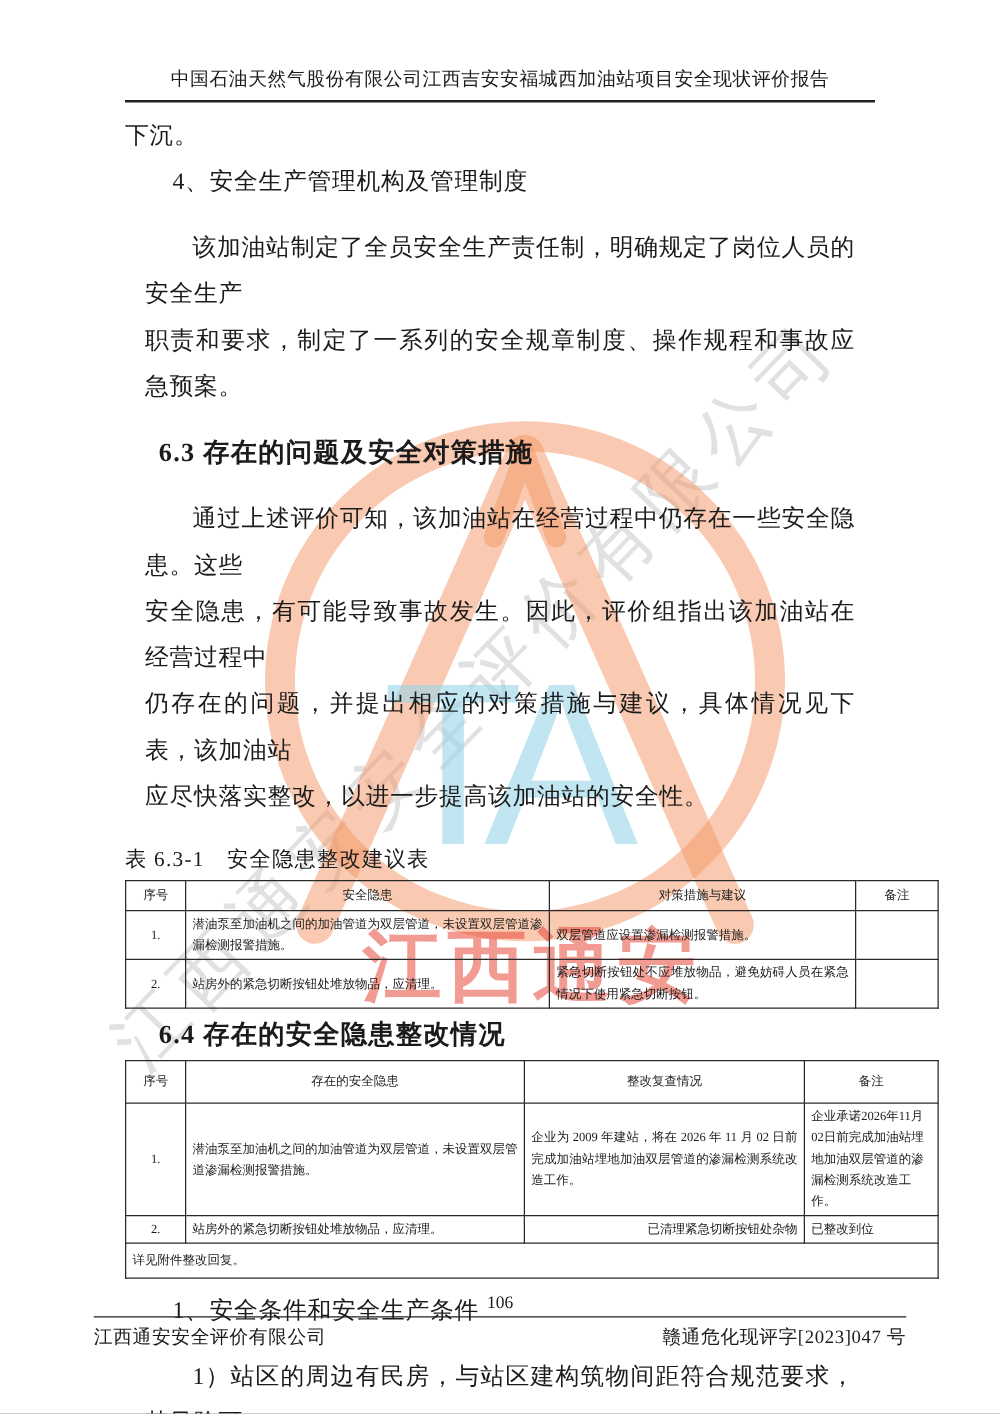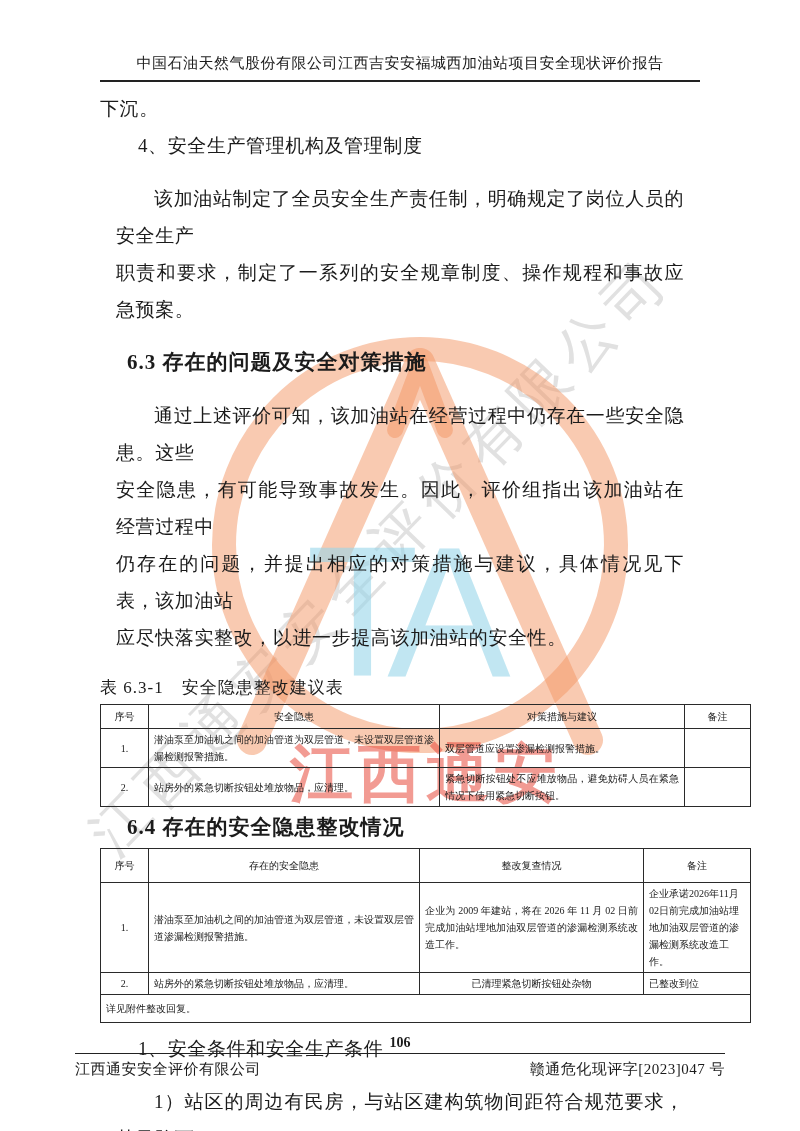--- a/index.html
+++ b/index.html
@@ -52,25 +52,25 @@
     font-size:10px;line-height:17px;
   }
   table.doc td,table.doc th{
     border:1.5px solid #2a2a2a;padding:2px 5px;
     font-weight:normal;vertical-align:middle;background:transparent;
   }
   table.doc th{text-align:center;padding:3px 2px;}
   td.c-no{text-align:center;}
   td.c-just{text-align:justify;}
   td.c-center{text-align:left;}
-  td.c-left{text-align:center;margin-left:12px;}
+  td.c-left{text-align:right;margin-left:12px;}
   .t2 td{padding:3px 5px;}
   
   .footer{position:absolute;left:75px;right:75px;top:1033px;z-index:1;}
-  .pagenum{text-align:center;font-size:14px;line-height:20px;font-weight:bold;}
+  .pagenum{text-align:center;font-size:14px;line-height:20px;}
   .foot-rule{border-bottom:1.5px solid #222;margin-top:0px;}
   .foot-row{
     display:flex;justify-content:space-between;
     font-size:15px;padding-top:6px;letter-spacing:0.5px;
   }
 </style>
 </head>
 <body>
 
 <div class="page">

